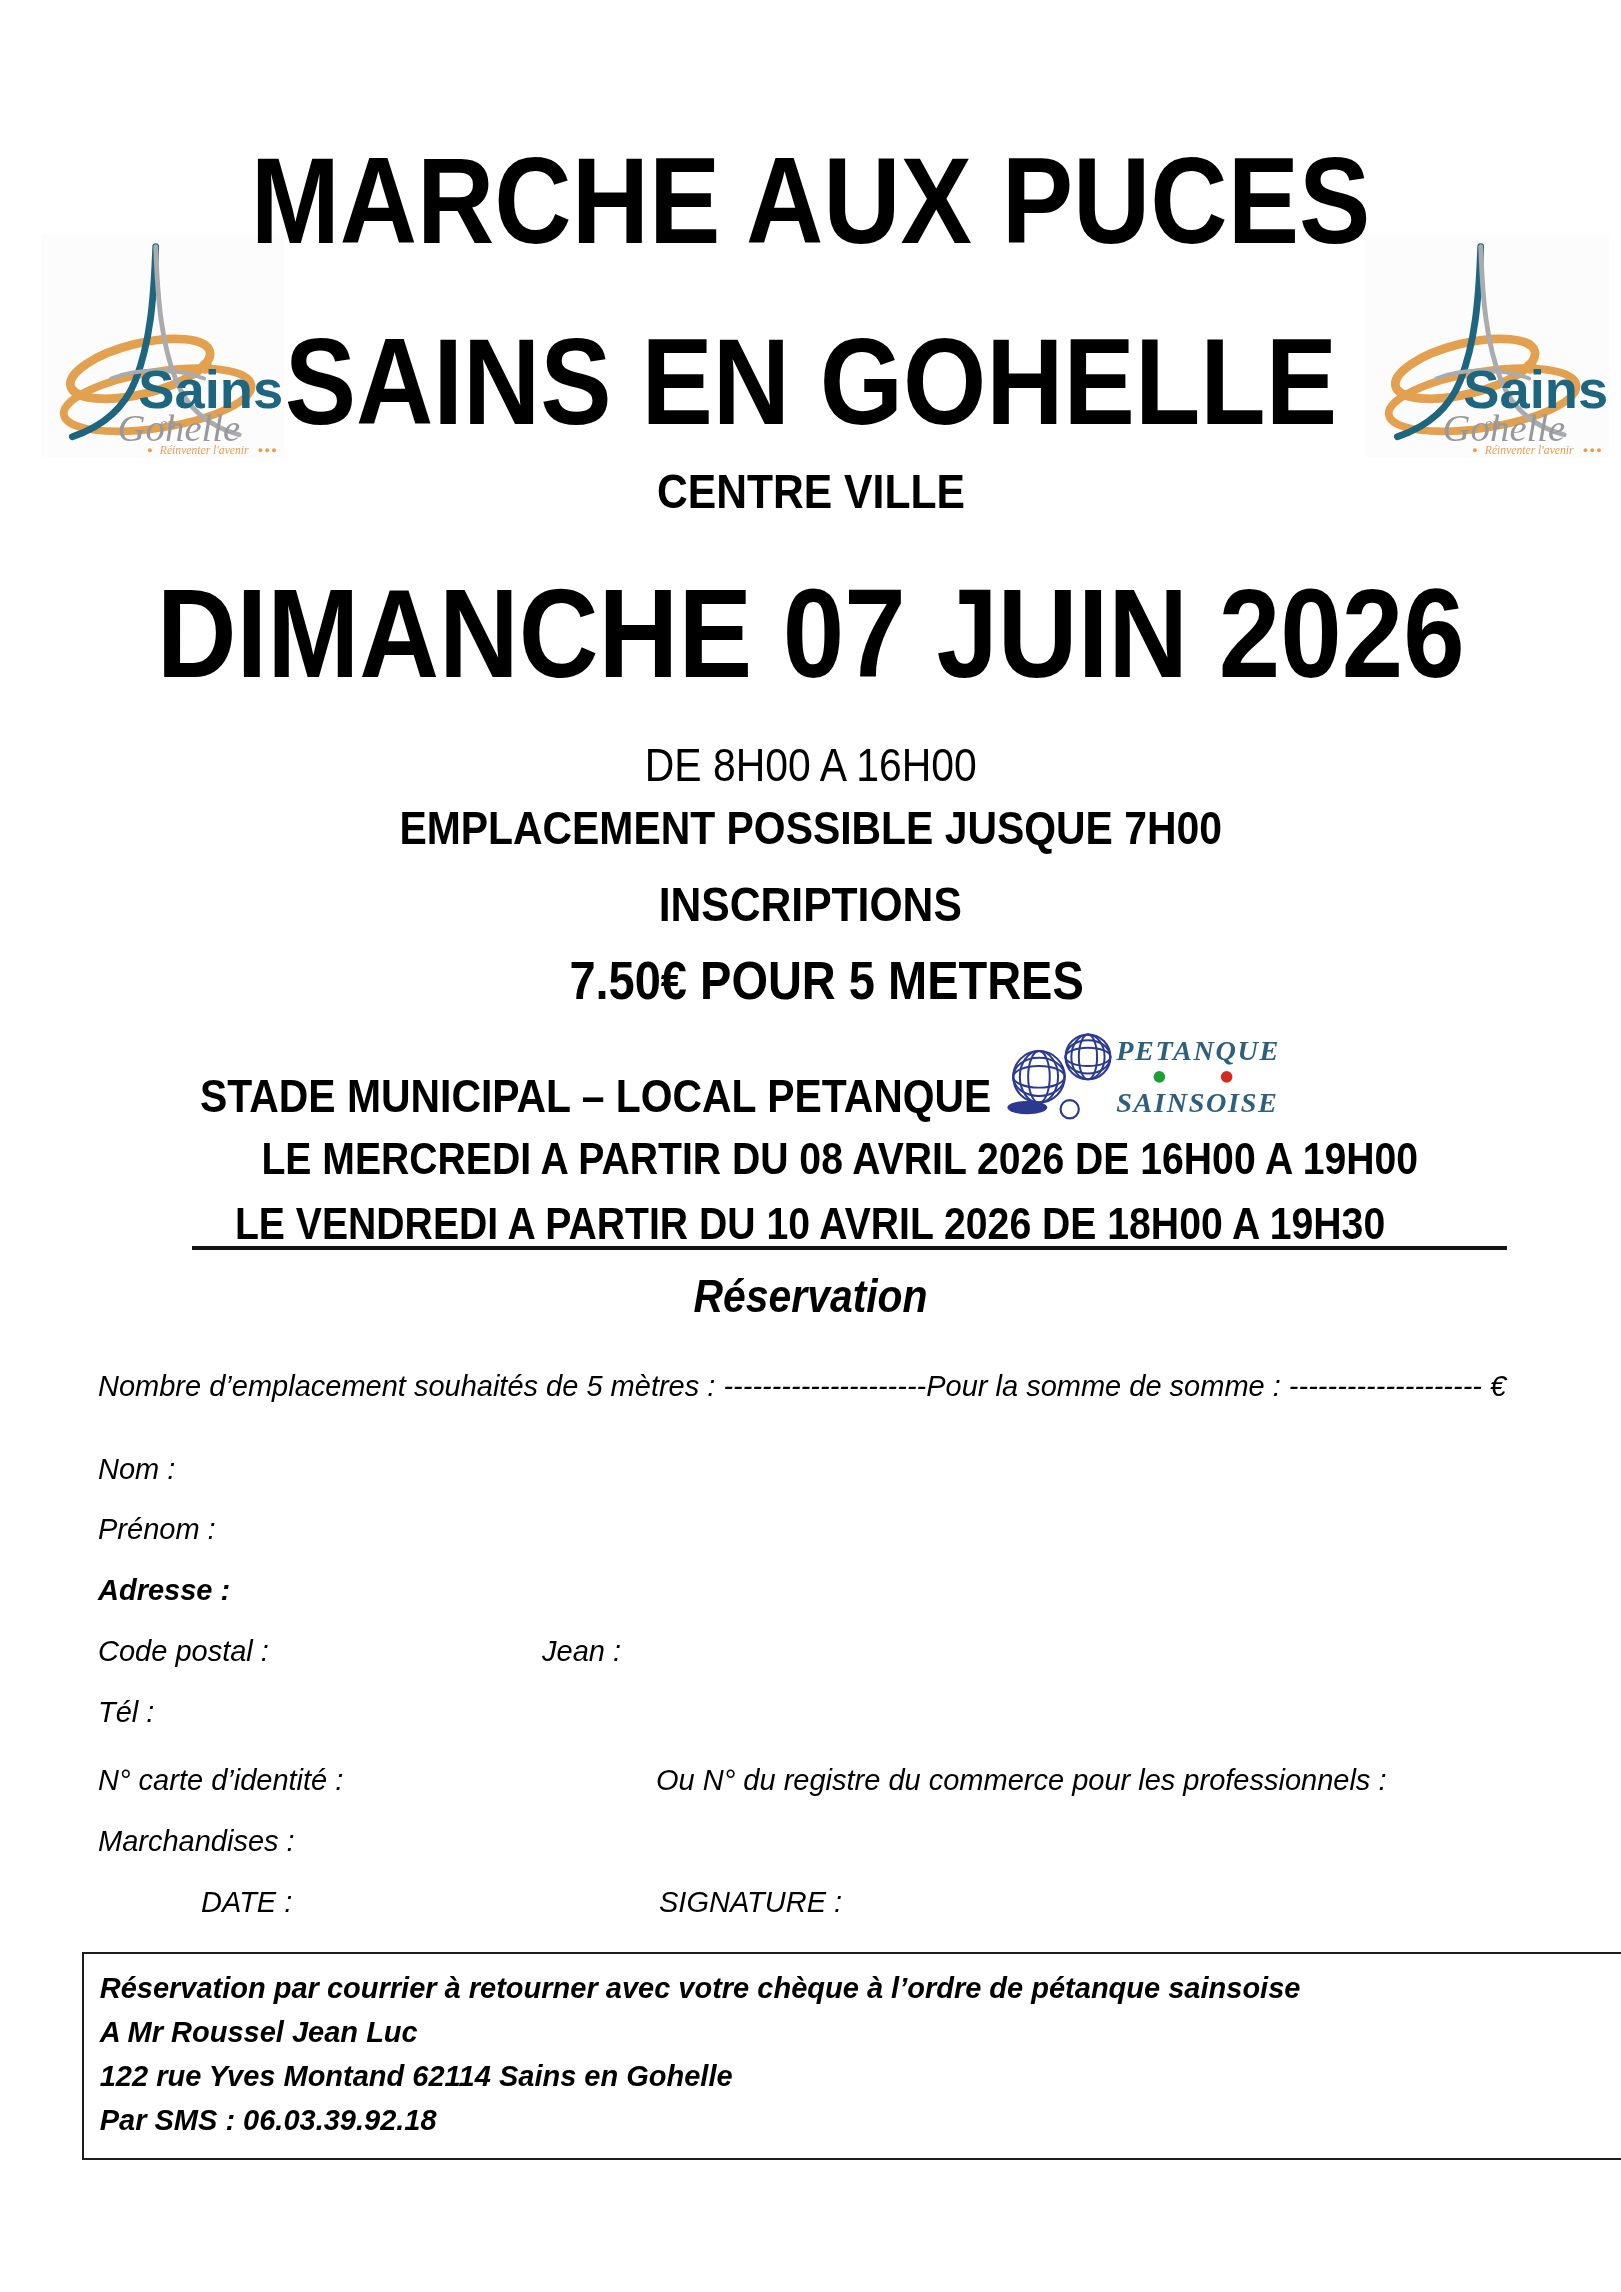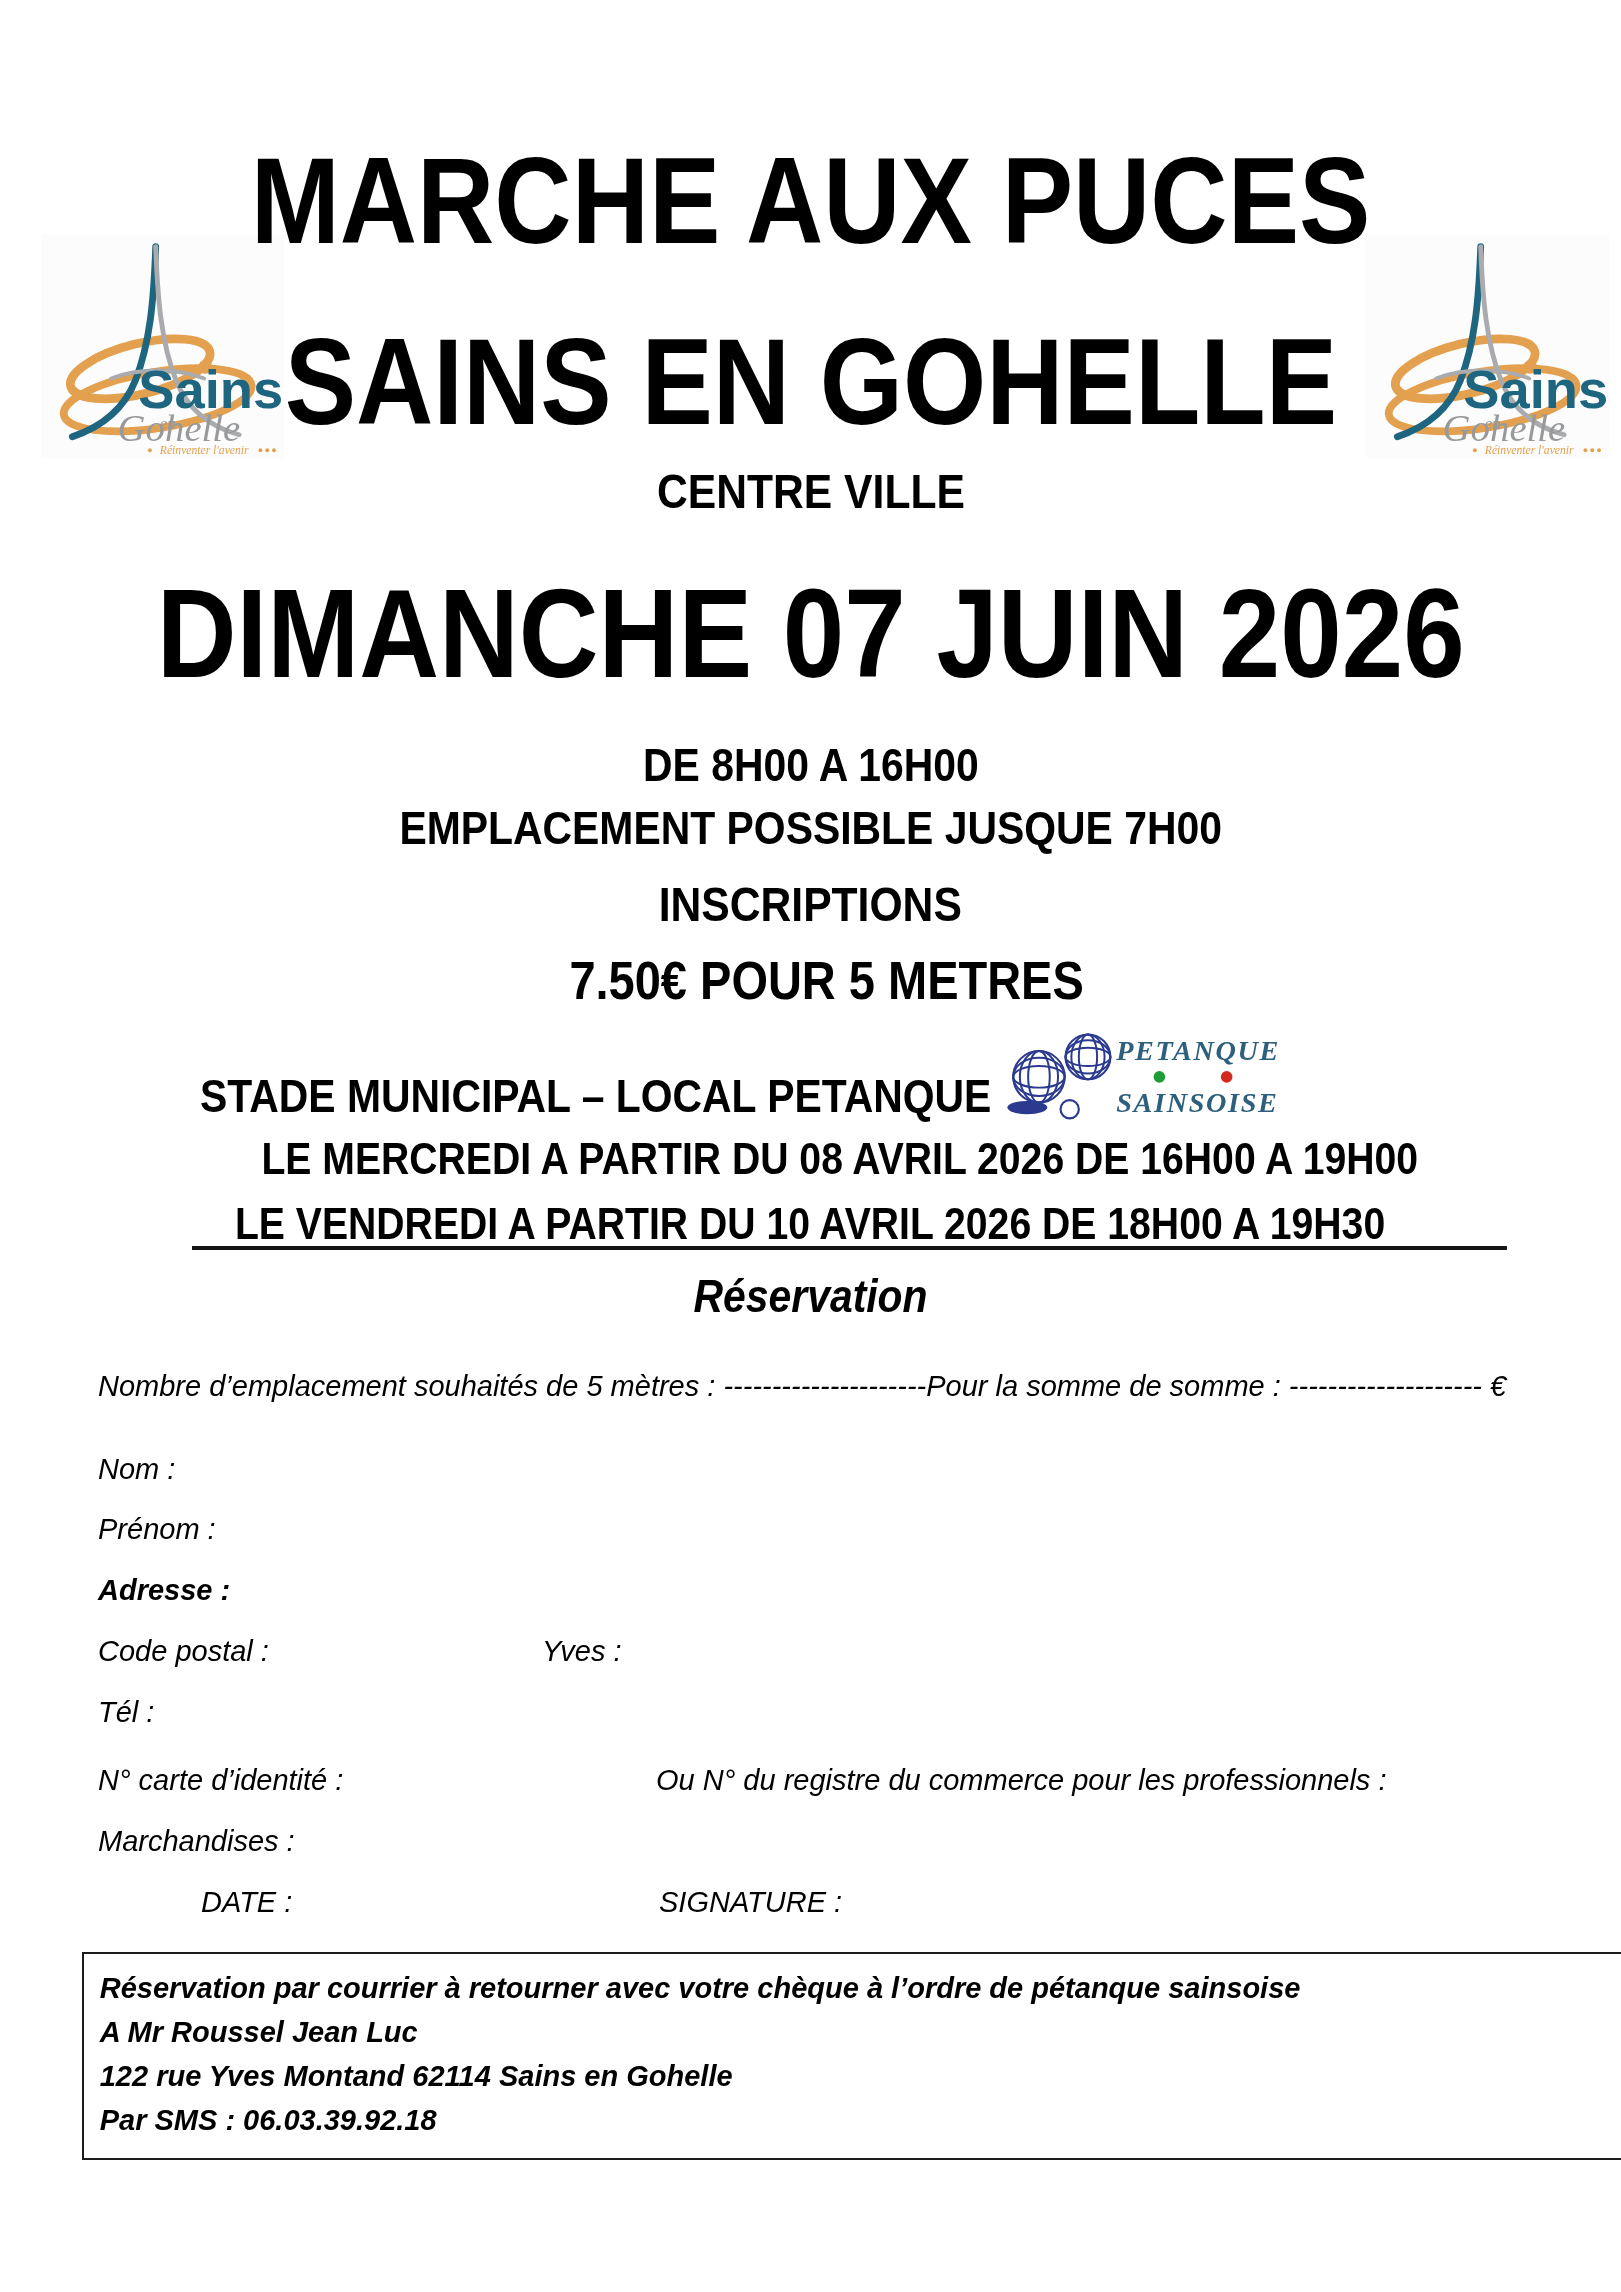--- a/index.html
+++ b/index.html
@@ -14,21 +14,21 @@
   }
   .abs{position:absolute;}
   .ctr{left:0;width:100%;text-align:center;white-space:nowrap;}
   
   .cx{display:inline-block;transform:scaleX(.87);transform-origin:50% 50%;white-space:nowrap;}
   .cxl{display:inline-block;transform:scaleX(.87);transform-origin:0 50%;white-space:nowrap;}
 
   .title-main{font-size:123px;line-height:1;font-weight:bold;}
   .subtitle{font-size:49px;font-weight:bold;}
   .date-line{font-size:127px;line-height:1;font-weight:bold;}
-  .hours{font-size:47px;font-weight:bold;}
+  .hours{font-size:47px;font-weight:normal;}
   .empl{font-size:47px;font-weight:bold;}
   .insc{font-size:49px;font-weight:bold;}
   .price{font-size:54px;font-weight:bold;}
   .stade{font-size:47px;font-weight:bold;}
   .sched{font-size:45px;font-weight:bold;}
   .resv-h{font-size:47px;font-weight:bold;font-style:italic;}
 
   .rule{background:#141414;height:3.9px;}
 
   .formline{font-style:italic;font-size:29px;white-space:nowrap;color:#000;}
@@ -156,21 +156,21 @@
   <div class="abs ctr resv-h" style="top:1268px;">
     <span class="cx">Réservation</span>
   </div>
 
   <div class="abs formline" style="left:98px;top:1370px;">Nombre d’emplacement souhaités de 5 mètres : ---------------------Pour la somme de somme : -------------------- €</div>
 
   <div class="abs formline" style="left:98px;top:1453px;">Nom :</div>
   <div class="abs formline" style="left:98px;top:1513px;">Prénom :</div>
   <div class="abs formline" style="left:98px;top:1574px;font-weight:bold;">Adresse :</div>
   <div class="abs formline" style="left:98px;top:1635px;">Code postal :</div>
-  <div class="abs formline" style="left:542px;top:1635px;">Yves :</div>
+  <div class="abs formline" style="left:542px;top:1635px;">Jean :</div>
   <div class="abs formline" style="left:98px;top:1696px;">Tél :</div>
   <div class="abs formline" style="left:98px;top:1764px;">N° carte d’identité :</div>
   <div class="abs formline" style="left:656px;top:1764px;">Ou N° du registre du commerce pour les professionnels :</div>
   <div class="abs formline" style="left:98px;top:1825px;">Marchandises :</div>
   <div class="abs formline" style="left:201px;top:1886px;">DATE :</div>
   <div class="abs formline" style="left:659px;top:1886px;">SIGNATURE :</div>
 
   <div class="abs contact-box" style="left:82px;top:1952px;width:1597px;height:208px;">
     <div>Réservation par courrier à retourner avec votre chèque à l’ordre de pétanque sainsoise</div>
     <div>A Mr Roussel Jean Luc</div>

